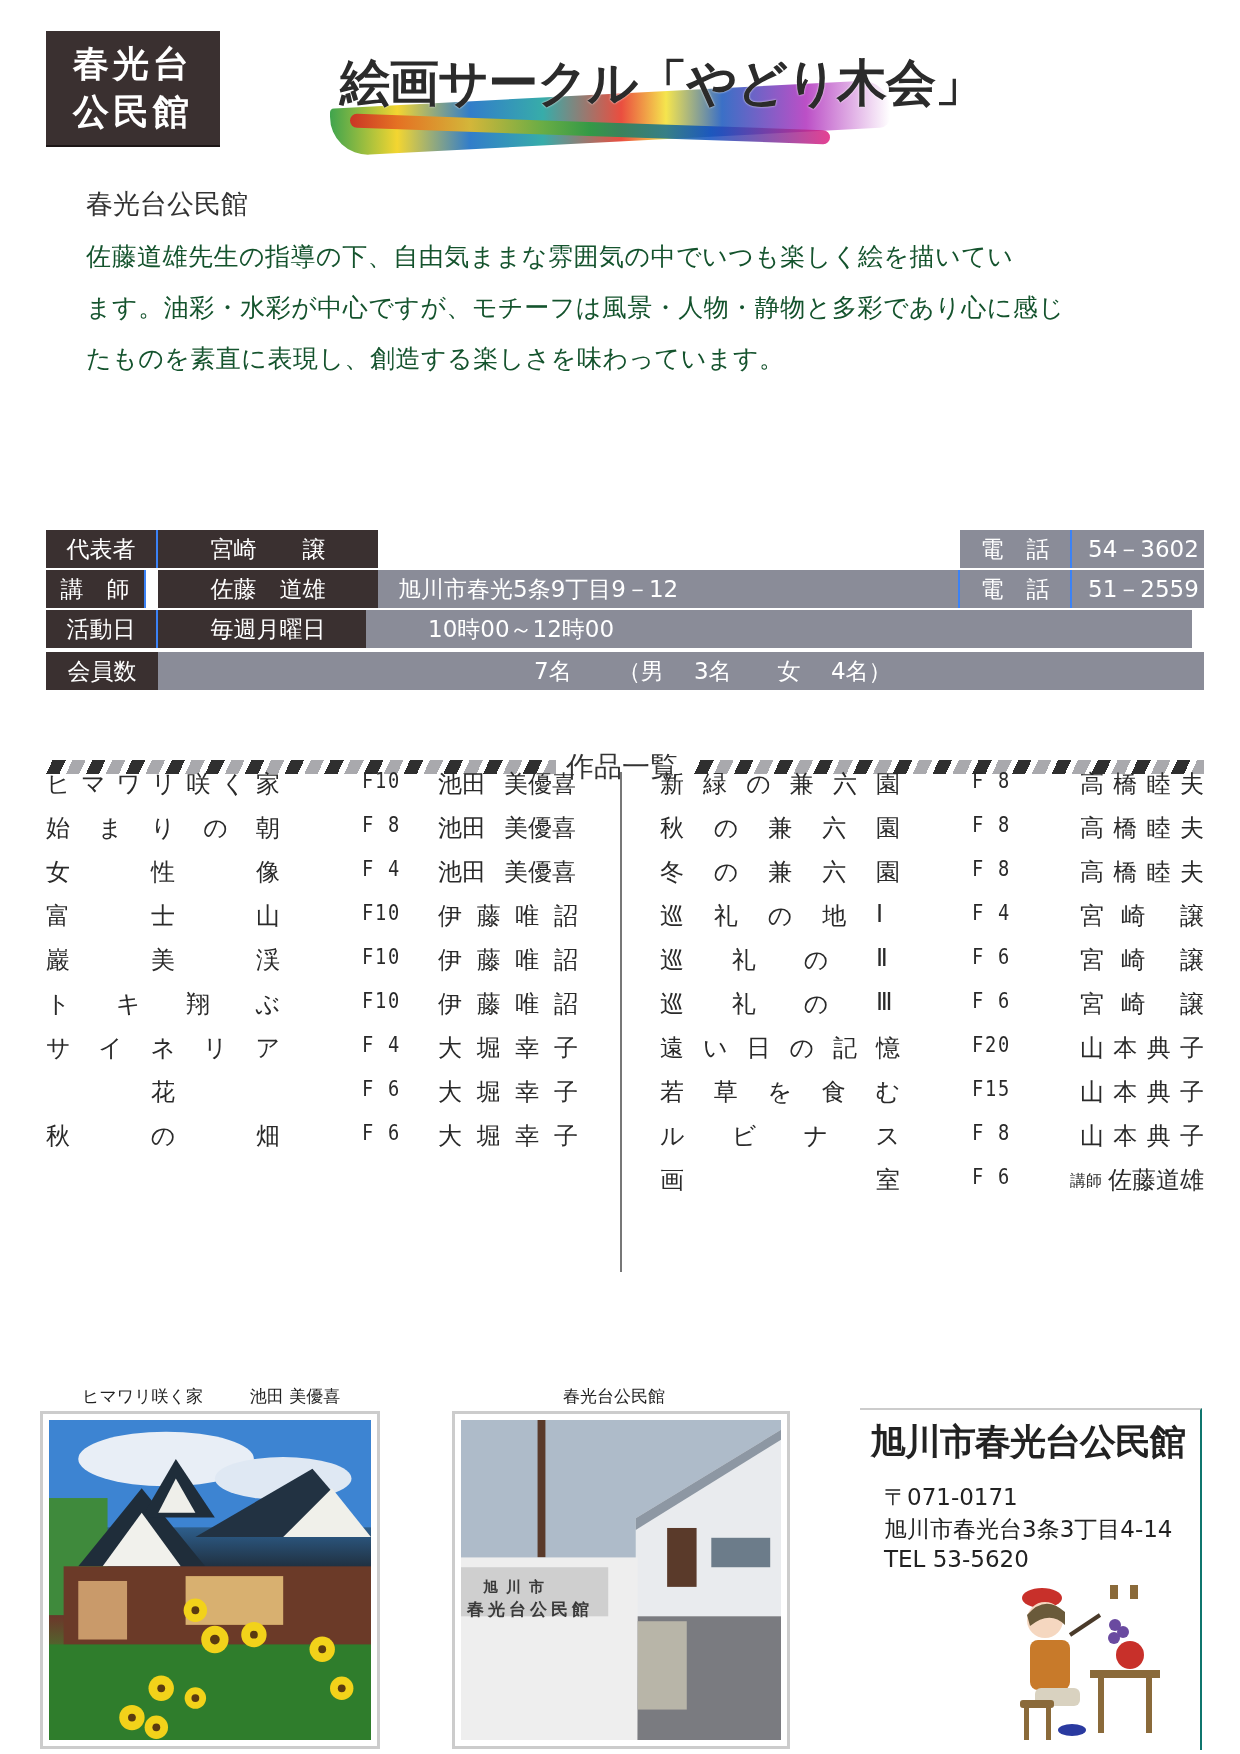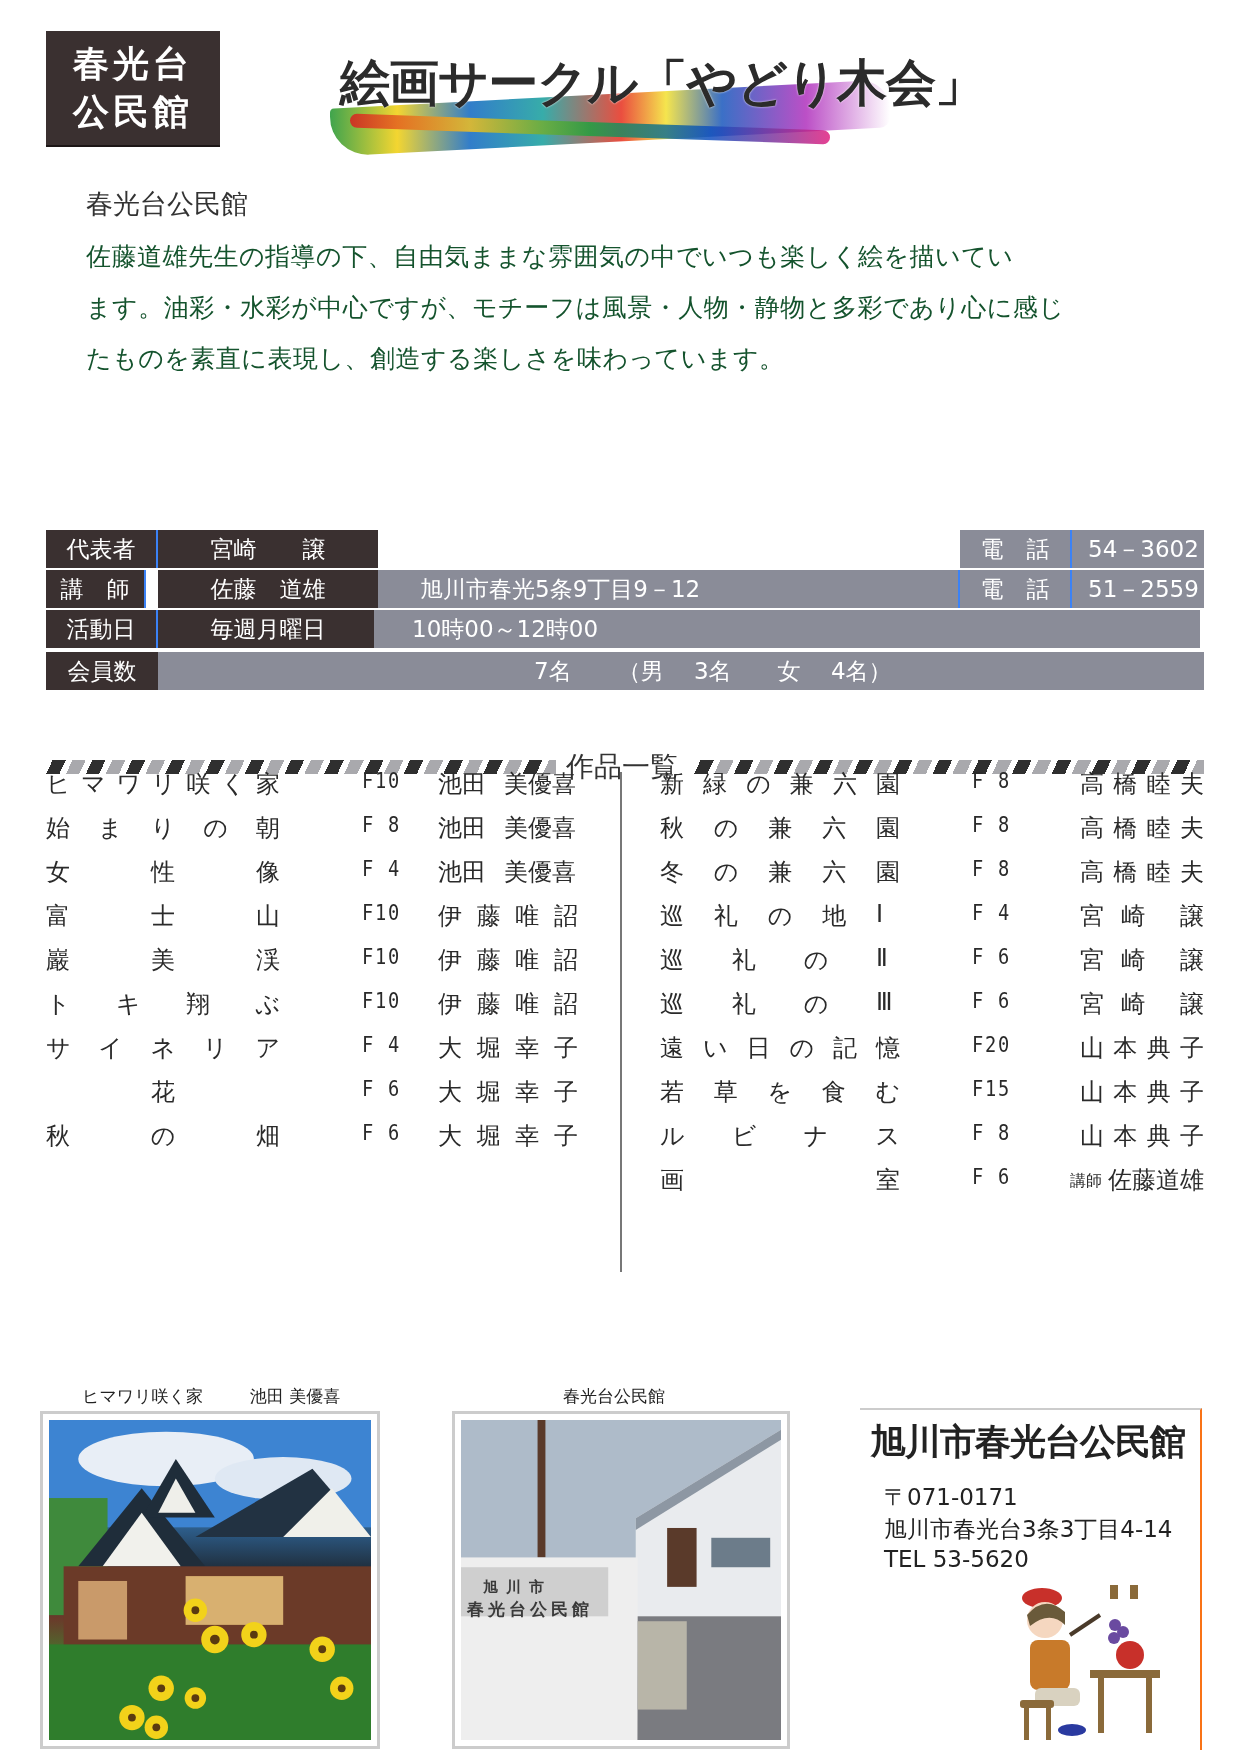--- a/index.html
+++ b/index.html
@@ -80,21 +80,21 @@
   .caption { font-size: 17px; color: #222; white-space: nowrap; }
   .photo-frame { border: 3px solid #ccc; box-sizing: border-box; overflow: hidden; background: #fff; padding: 6px; }
   .painting {
     width: 100%; height: 100%; position: relative; overflow: hidden;
     background: linear-gradient(180deg, #3b7fd0 0%, #9cc3ea 22%, #2d5d8a 34%, #203040 46%, #6a3a2a 62%, #3c8a30 78%, #2e7a2a 100%);
   }
   .photo {
     width: 100%; height: 100%; position: relative; overflow: hidden;
     background: linear-gradient(180deg, #b9c7d8 0%, #a6b6c8 40%, #dcdcdc 42%, #e6e6e6 70%, #6f6f72 100%);
   }
-  .contact-box { left: 860px; top: 1408px; width: 340px; height: 340px; border-top: 2px solid #ccc; border-right: 2px solid #f97316; }
+  .contact-box { left: 860px; top: 1408px; width: 340px; height: 340px; border-top: 2px solid #ccc; border-right: 2px solid #0f766e; }
   .contact-title { position: absolute; left: 10px; top: 8px; font-size: 36px; font-weight: bold; color: #222; white-space: nowrap; letter-spacing: -1px; }
   .contact-line { position: absolute; left: 24px; font-size: 23px; color: #222; white-space: nowrap; }
 </style>
 </head>
 <body>
 
 <div class="abs badge">
   <div>春光台</div>
   <div>公民館</div>
 </div>
@@ -112,28 +112,28 @@
 <div class="abs info-table">
   <div class="info-row" style="top:0">
     <div class="cell dark center sep-r" style="left:0;width:112px">代表者</div>
     <div class="cell dark center" style="left:112px;width:220px">宮崎　　譲</div>
     <div class="cell grey center sep-r" style="left:914px;width:112px">電　話</div>
     <div class="cell grey" style="left:1026px;width:132px;padding-left:16px">54－3602</div>
   </div>
   <div class="info-row" style="top:40px">
     <div class="cell dark center sep-r" style="left:0;width:100px">講　師</div>
     <div class="cell dark center" style="left:112px;width:220px">佐藤　道雄</div>
-    <div class="cell grey sep-r" style="left:332px;width:582px;padding-left:42px">旭川市春光5条9丁目9－12</div>
+    <div class="cell grey sep-r" style="left:332px;width:582px;padding-left:20px">旭川市春光5条9丁目9－12</div>
     <div class="cell grey center sep-r" style="left:914px;width:112px">電　話</div>
     <div class="cell grey" style="left:1026px;width:132px;padding-left:16px">51－2559</div>
   </div>
   <div class="info-row" style="top:80px">
     <div class="cell dark center sep-r" style="left:0;width:112px">活動日</div>
     <div class="cell dark center" style="left:112px;width:220px">毎週月曜日</div>
-    <div class="cell grey" style="left:328px;width:826px;padding-left:38px">10時00～12時00</div>
+    <div class="cell grey" style="left:320px;width:826px;padding-left:62px">10時00～12時00</div>
   </div>
   <div class="info-row" style="top:122px">
     <div class="cell dark center" style="left:0;width:112px">会員数</div>
     <div class="cell grey" style="left:112px;width:1046px;padding-left:376px">7名　　（男　 3名　　女　 4名）</div>
   </div>
 </div>
 
 <div class="abs divider">
   <div class="stripes" style="left:0;width:510px"></div>
   <div class="divider-label">作品一覧</div>

